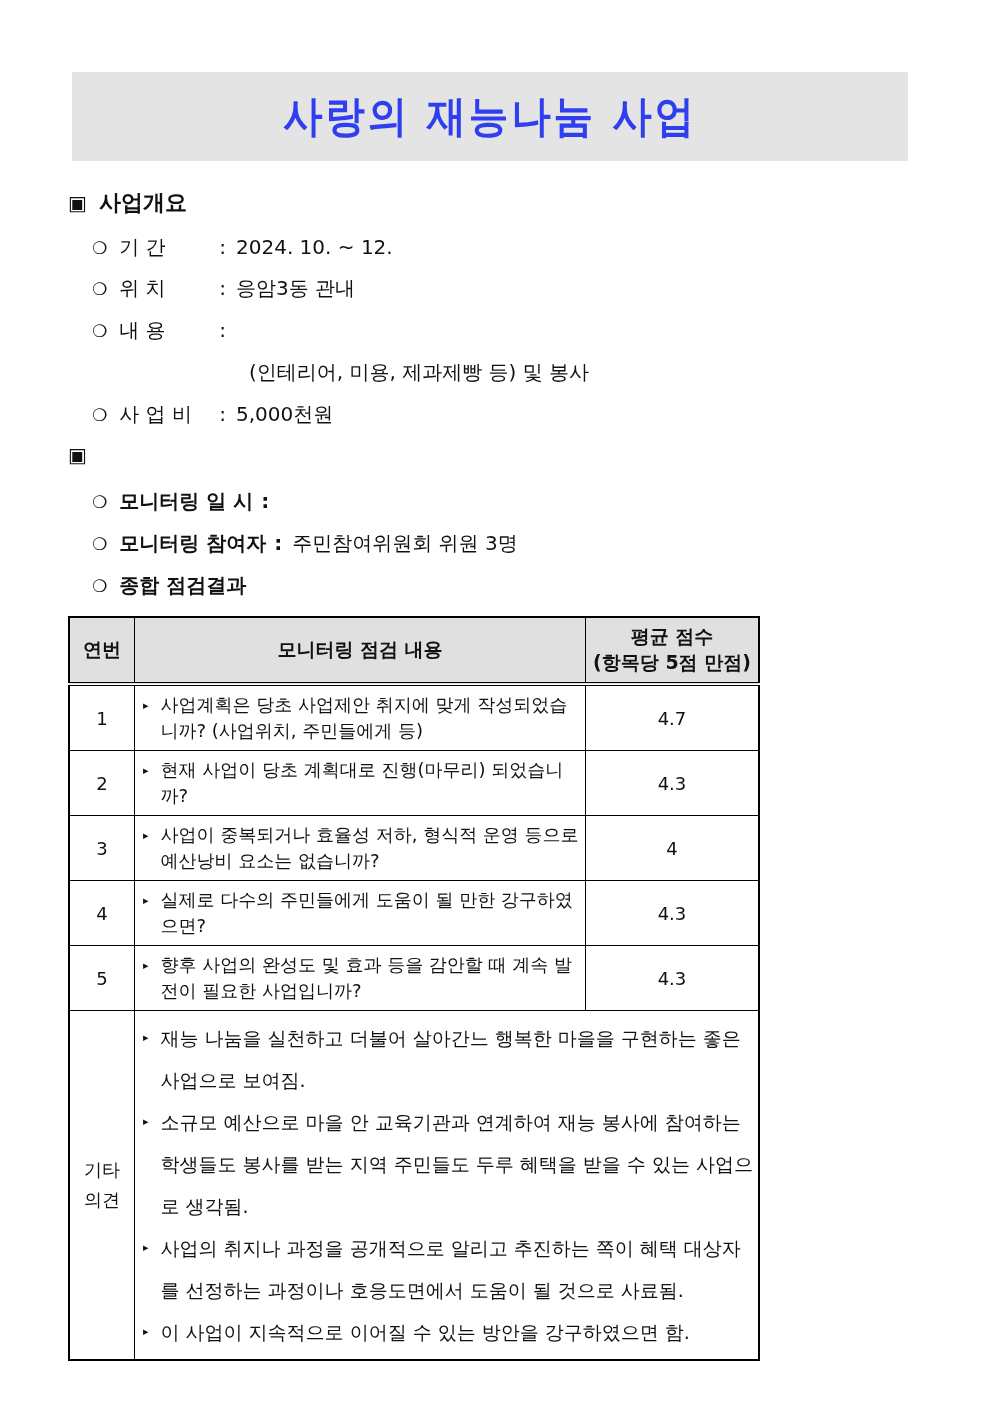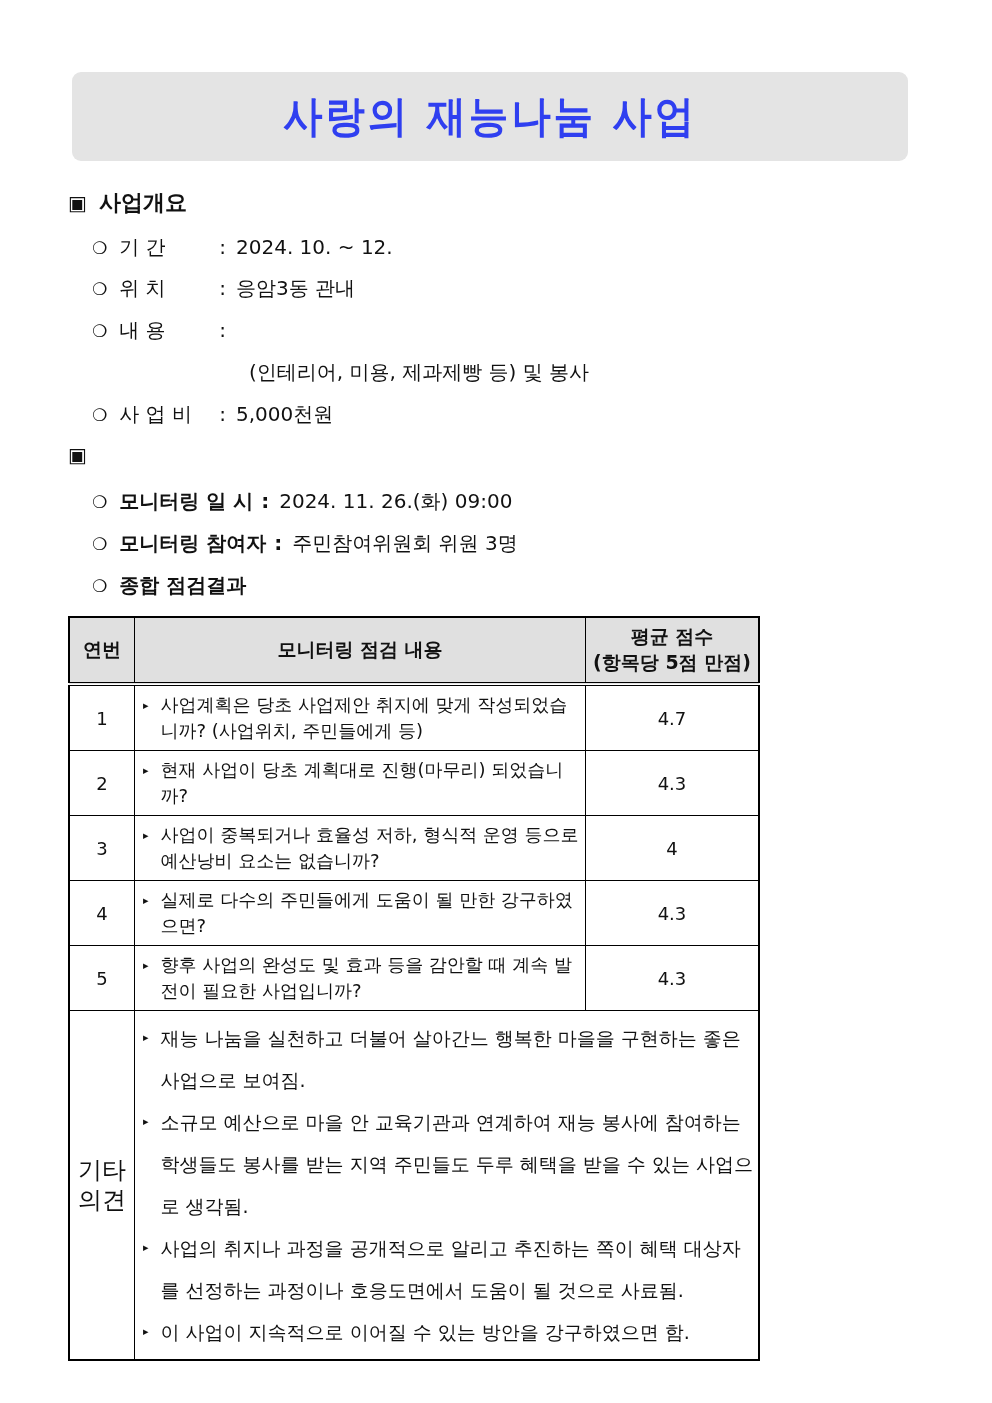--- a/index.html
+++ b/index.html
@@ -1,19 +1,19 @@
 <!DOCTYPE html>
 <html><head>
 <meta charset="utf-8">
 <style>
   html, body { margin: 0; padding: 0; background: #ffffff; }
   body { width: 992px; height: 1403px; position: relative; overflow: hidden;
          font-family: "DejaVu Sans", "Liberation Sans", sans-serif; color: #111; }
   .title-box { position: absolute; left: 72px; top: 72px; width: 836px; height: 89px;
-               background: #e4e4e4; display: flex; align-items: center; justify-content: center; border-radius: 9px; }
+               background: #e4e4e4; display: flex; align-items: center; justify-content: center; }
   .title-box h1 { margin: 0; font-size: 43px; font-weight: bold; color: #2f3ff0;
                   letter-spacing: 3px; transform: scaleX(0.92); }
   .sec-head { position: absolute; left: 68px; font-size: 22px; font-weight: bold; display: flex; align-items: center; }
   .sec-head .sq { font-size: 20px; margin-right: 12px; font-weight: normal; }
   .item { position: absolute; left: 92px; font-size: 20px; display: flex; align-items: baseline; white-space: nowrap; }
   .item .bul { font-size: 17px; margin-right: 12px; }
   .item .lbl { display: inline-block; }
   .item .colon { margin: 0 10px 0 8px; }
   .lbl-spaced { width: 92px; display: flex; justify-content: space-between; }
   .item.bold .lbl { font-weight: bold; }
@@ -21,21 +21,21 @@
 
   table.report { position: absolute; left: 68px; top: 616px; width: 692px;
                  border-collapse: collapse; border: 2.5px solid #000; font-size: 18px; }
   table.report td, table.report th { border: 1px solid #000; padding: 0; }
   table.report thead th { background: #e0e0e0; font-weight: bold; height: 64px; border-bottom: 4px double #000; font-size: 19px; }
   .c-no { width: 64px; text-align: center; }
   .c-score { width: 172px; text-align: center; }
   .q { display: flex; align-items: flex-start; padding: 2px 6px 2px 8px; line-height: 26px; }
   .tri { font-size: 11px; margin-right: 12px; margin-top: 1px; flex: none; }
   tr.row td { height: 64px; }
-  .remarks td.c-no { vertical-align: middle; font-size: 24px; line-height: 30px; }
+  .remarks td.c-no { vertical-align: middle; font-size: 18px; line-height: 30px; }
   .remark-list { padding: 6px 4px 6px 8px; }
   .remark { display: flex; align-items: flex-start; line-height: 42px; font-size: 19px; }
   .remark .tri { margin-top: 0; }
 </style>
 </head>
 <body>
 
 <div class="title-box">
   <h1>사랑의 재능나눔 사업</h1>
 </div>
@@ -87,21 +87,20 @@
 </div>
 
 <div class="sec-head" style="top:443px">
   <span class="sq">▣</span>
 </div>
 
 <div class="item bold" style="top:488px">
   <span class="bul">❍</span>
   <span class="lbl">모니터링 일 시</span>
   <span class="colon" style="font-weight:bold">:</span>
-  <span>2024. 11. 26.(화) 09:00</span>
 </div>
 
 <div class="item bold" style="top:530px">
   <span class="bul">❍</span>
   <span class="lbl">모니터링 참여자</span>
   <span class="colon" style="font-weight:bold">:</span>
   <span>주민참여위원회 위원 3명</span>
 </div>
 
 <div class="item bold" style="top:572px">

